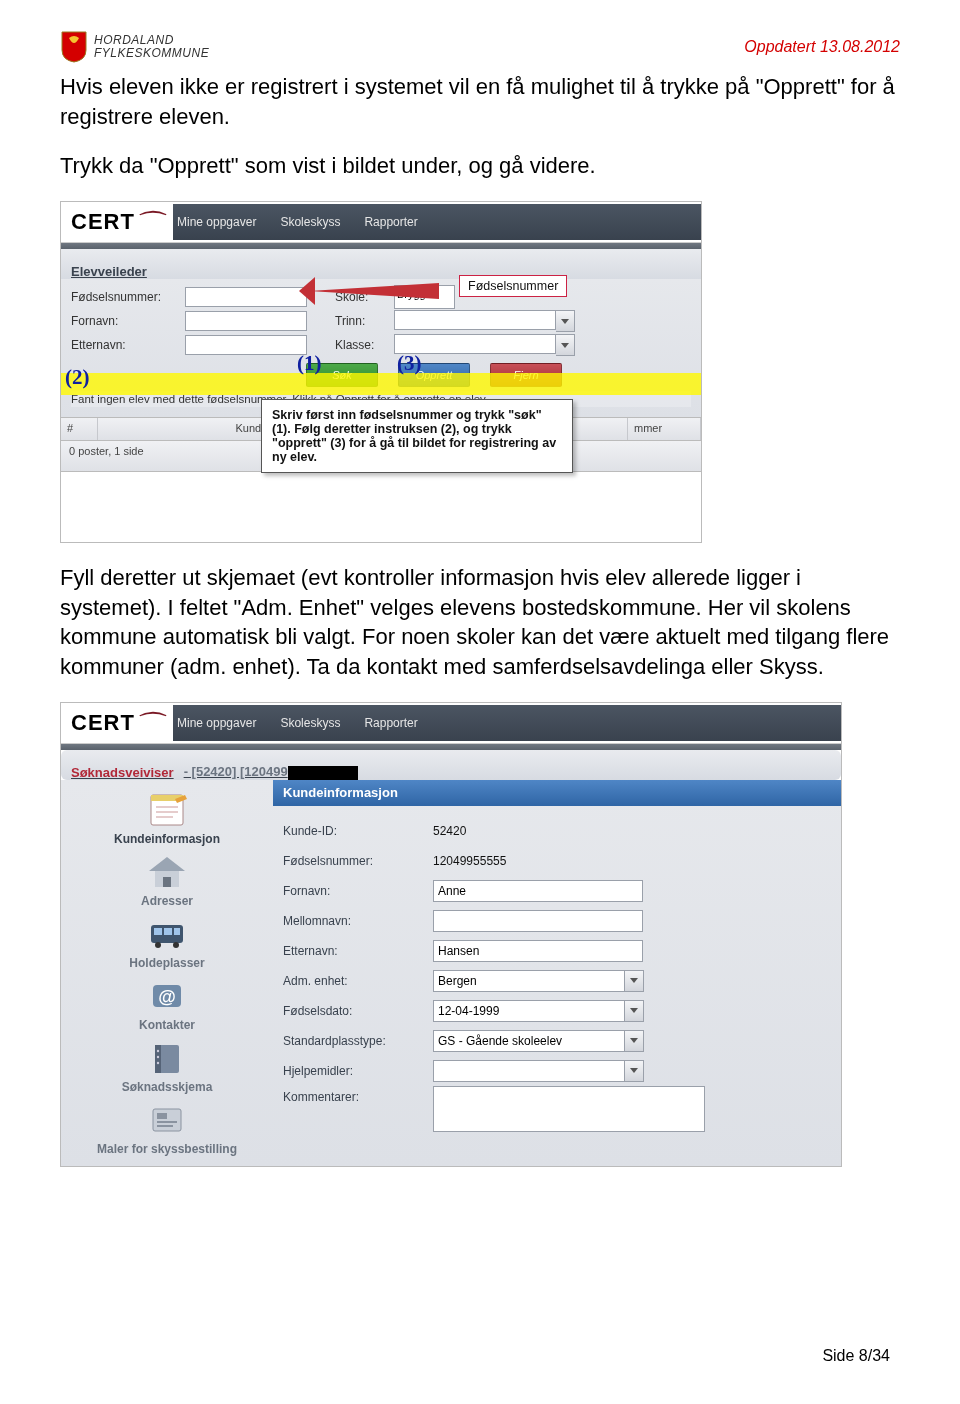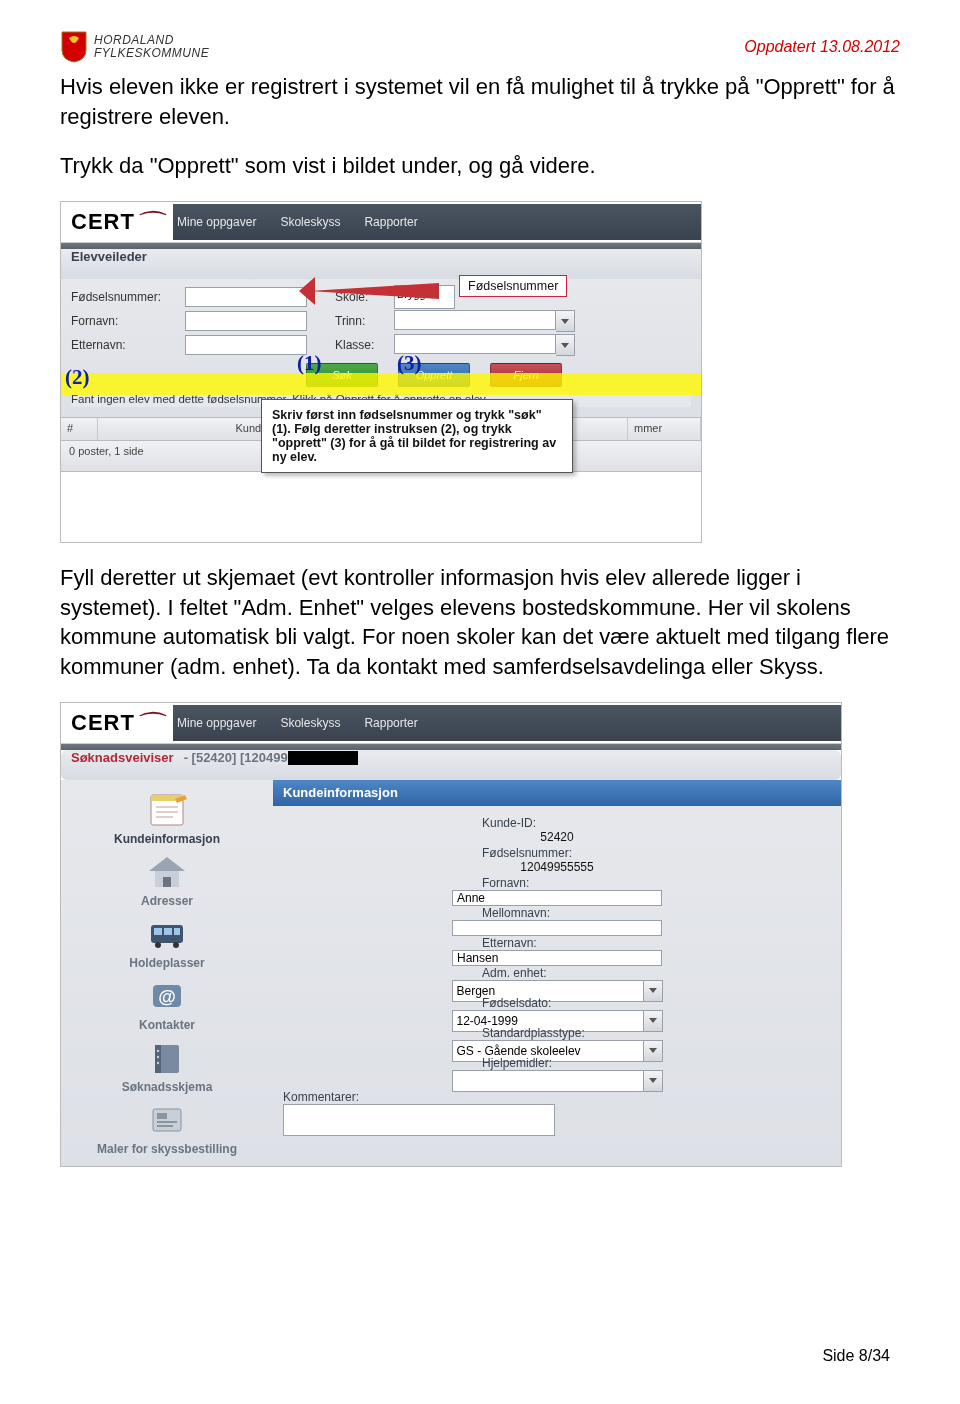--- a/index.html
+++ b/index.html
@@ -11,21 +11,21 @@
   .para{font-size:22px;line-height:1.35;margin:8px 0 20px 0;}
   .screenshot{border:1px solid #bbb;background:#fff;font-family:Verdana,Arial,sans-serif;font-size:12px;position:relative;overflow:hidden;}
   .sc1{width:640px;margin-bottom:20px;}
   .topbar{background:linear-gradient(#4b5562,#39424e);color:#fff;display:flex;align-items:center;height:36px;}
   .tabmenu{display:flex;gap:24px;padding-left:4px;}
   .tabmenu span{color:#e6e6e6;font-size:12px;}
   .cert-row{display:flex;align-items:center;height:40px;background:#fff;border-bottom:1px solid #ccc;}
   .cert{font-size:22px;font-weight:bold;color:#000;padding-left:10px;letter-spacing:1px;}
   .cert .swoosh{color:#7a1824;display:inline-block;transform:scaleX(1.4);}
   .stripe{height:6px;background:linear-gradient(#6f7781,#5a626c);}
-  .crumb{background:linear-gradient(#e9ebef,#d7dbe2);height:30px;display:flex;align-items:flex-start;padding-left:10px;font-size:13px;color:#39424e;font-weight:bold;}
+  .crumb{background:linear-gradient(#e9ebef,#d7dbe2);height:30px;display:flex;align-items:flex-end;padding-left:10px;font-size:13px;color:#39424e;font-weight:bold;text-decoration:underline;}
   .formarea{background:linear-gradient(#e6e8ec,#dde0e6);padding:6px 10px 10px 10px;position:relative;}
   .frow{display:flex;align-items:center;height:24px;gap:4px;}
   .flabel{width:110px;color:#333;font-size:12px;}
   .flabel2{width:55px;color:#333;font-size:12px;}
   .finput{height:18px;border:1px solid #9aa0aa;background:#fff;}
   .w120{width:120px;} .w55{width:55px;} .w160{width:160px;}
   .dropdown{display:flex;}
   .dd-btn{width:18px;height:20px;background:linear-gradient(#f4f5f7,#d3d6dc);border:1px solid #9aa0aa;border-left:none;display:flex;align-items:center;justify-content:center;}
   .dd-btn:after{content:"";border-left:4px solid transparent;border-right:4px solid transparent;border-top:5px solid #555;}
   .btnrow{display:flex;gap:20px;margin-top:6px;margin-left:235px;font-style:italic;}
@@ -49,21 +49,21 @@
   .sc2 .crumbtxt{color:#b12838;font-weight:bold;}
   .sc2 .crumb{gap:10px;border-radius:6px;}
   .wizard{display:flex;}
   .sidecol{width:200px;background:linear-gradient(#e6e8ec,#dde0e6);padding:10px 6px;display:flex;flex-direction:column;gap:6px;}
   .sidecol .step{display:flex;flex-direction:column;align-items:center;gap:2px;color:#6b7480;font-size:12px;font-weight:bold;}
   .sidecol .step.active{color:#39424e;}
   .ico{width:46px;height:40px;display:flex;align-items:center;justify-content:center;}
   .maincol{flex:1;background:linear-gradient(#e6e8ec,#dde0e6);}
   .section-h{background:linear-gradient(#4f86c6,#2f65a5);color:#fff;height:26px;display:flex;align-items:center;padding-left:10px;font-size:13px;font-weight:bold;}
   .kform{padding:10px 10px;}
-  .krow{display:flex;align-items:center;height:30px;flex-direction:column;}
+  .krow{display:flex;align-items:center;height:30px;}
   .klab{width:150px;font-size:12px;color:#39424e;}
   .kval{font-size:12px;color:#111;}
   .kinp{height:20px;border:1px solid #9aa0aa;background:#fff;width:200px;padding:0 4px;font-size:12px;}
   .kta{height:44px;width:270px;border:1px solid #9aa0aa;background:#fff;}
   .redact{display:inline-block;width:70px;height:14px;background:#000;vertical-align:middle;}
   .footer{margin-top:180px;text-align:right;padding-right:10px;font-size:16px;}
   svg{display:block;}
 </style>
 </head>
 <body>

